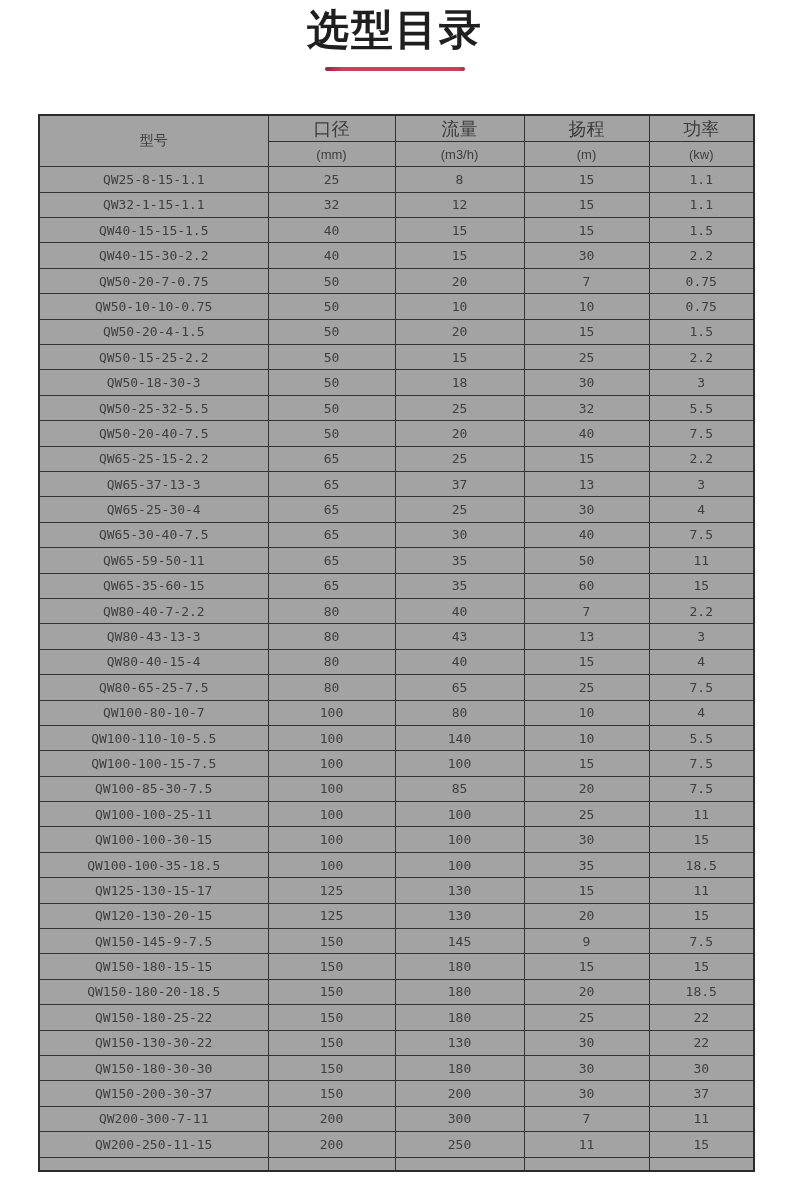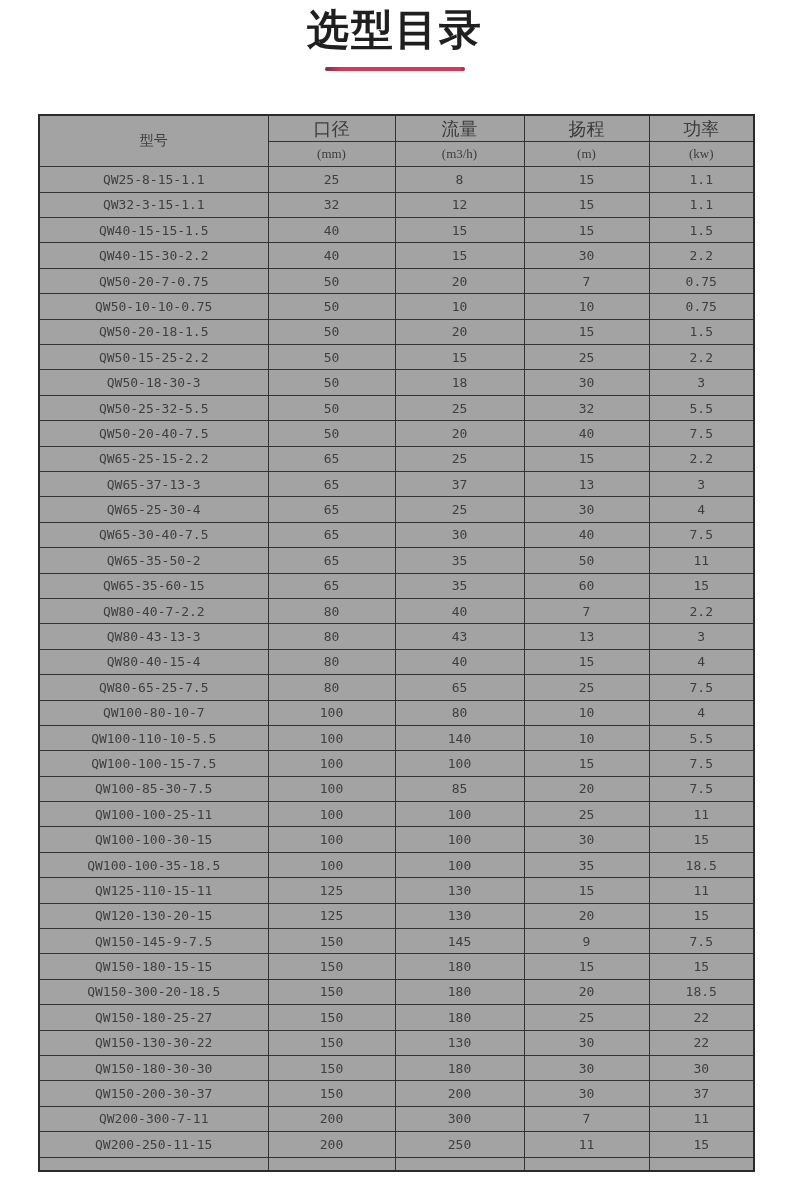--- a/index.html
+++ b/index.html
@@ -53,21 +53,21 @@
   thead th {
     height: 24.5px;
     font-size: 18px;
     font-weight: normal;
     color: #3c3c3c;
   }
   thead th.model-header {
     font-size: 14px;
   }
   thead th.unit-header {
-    font-family: Liberation Serif, serif;
+    font-family: Liberation Sans, sans-serif;
     font-size: 13px;
     color: #3c3c3c;
   }
   tbody td {
     height: 24.4px;
     font-family: "DejaVu Sans Mono", monospace;
     font-size: 13px;
     color: #3e3e3e;
   }
   tbody tr.partial-row td {
@@ -106,21 +106,21 @@
   </thead>
   <tbody id="table-body">
       <tr>
         <td>QW25-8-15-1.1</td>
         <td>25</td>
         <td>8</td>
         <td>15</td>
         <td>1.1</td>
       </tr>
       <tr>
-        <td>QW32-3-15-1.1</td>
+        <td>QW32-1-15-1.1</td>
         <td>32</td>
         <td>12</td>
         <td>15</td>
         <td>1.1</td>
       </tr>
       <tr>
         <td>QW40-15-15-1.5</td>
         <td>40</td>
         <td>15</td>
         <td>15</td>
@@ -141,21 +141,21 @@
         <td>0.75</td>
       </tr>
       <tr>
         <td>QW50-10-10-0.75</td>
         <td>50</td>
         <td>10</td>
         <td>10</td>
         <td>0.75</td>
       </tr>
       <tr>
-        <td>QW50-20-18-1.5</td>
+        <td>QW50-20-4-1.5</td>
         <td>50</td>
         <td>20</td>
         <td>15</td>
         <td>1.5</td>
       </tr>
       <tr>
         <td>QW50-15-25-2.2</td>
         <td>50</td>
         <td>15</td>
         <td>25</td>
@@ -204,21 +204,21 @@
         <td>4</td>
       </tr>
       <tr>
         <td>QW65-30-40-7.5</td>
         <td>65</td>
         <td>30</td>
         <td>40</td>
         <td>7.5</td>
       </tr>
       <tr>
-        <td>QW65-35-50-2</td>
+        <td>QW65-59-50-11</td>
         <td>65</td>
         <td>35</td>
         <td>50</td>
         <td>11</td>
       </tr>
       <tr>
         <td>QW65-35-60-15</td>
         <td>65</td>
         <td>35</td>
         <td>60</td>
@@ -295,21 +295,21 @@
         <td>15</td>
       </tr>
       <tr>
         <td>QW100-100-35-18.5</td>
         <td>100</td>
         <td>100</td>
         <td>35</td>
         <td>18.5</td>
       </tr>
       <tr>
-        <td>QW125-110-15-11</td>
+        <td>QW125-130-15-17</td>
         <td>125</td>
         <td>130</td>
         <td>15</td>
         <td>11</td>
       </tr>
       <tr>
         <td>QW120-130-20-15</td>
         <td>125</td>
         <td>130</td>
         <td>20</td>
@@ -323,28 +323,28 @@
         <td>7.5</td>
       </tr>
       <tr>
         <td>QW150-180-15-15</td>
         <td>150</td>
         <td>180</td>
         <td>15</td>
         <td>15</td>
       </tr>
       <tr>
-        <td>QW150-300-20-18.5</td>
+        <td>QW150-180-20-18.5</td>
         <td>150</td>
         <td>180</td>
         <td>20</td>
         <td>18.5</td>
       </tr>
       <tr>
-        <td>QW150-180-25-27</td>
+        <td>QW150-180-25-22</td>
         <td>150</td>
         <td>180</td>
         <td>25</td>
         <td>22</td>
       </tr>
       <tr>
         <td>QW150-130-30-22</td>
         <td>150</td>
         <td>130</td>
         <td>30</td>

